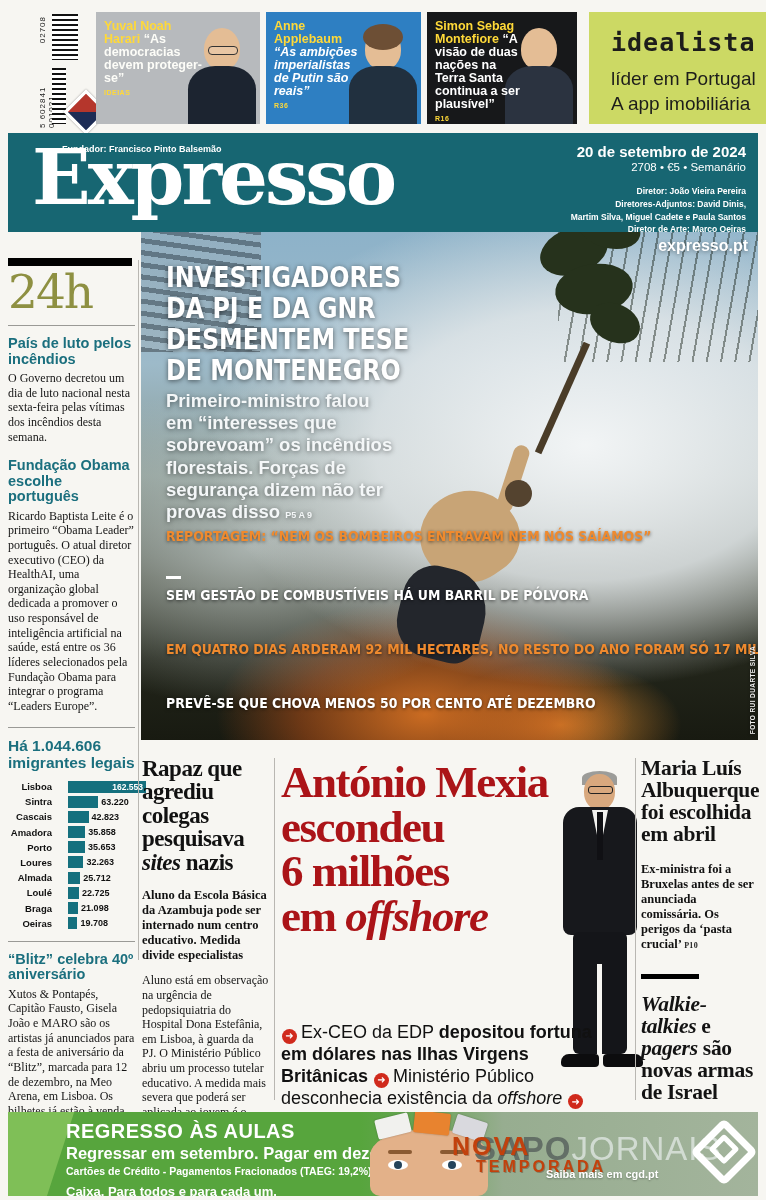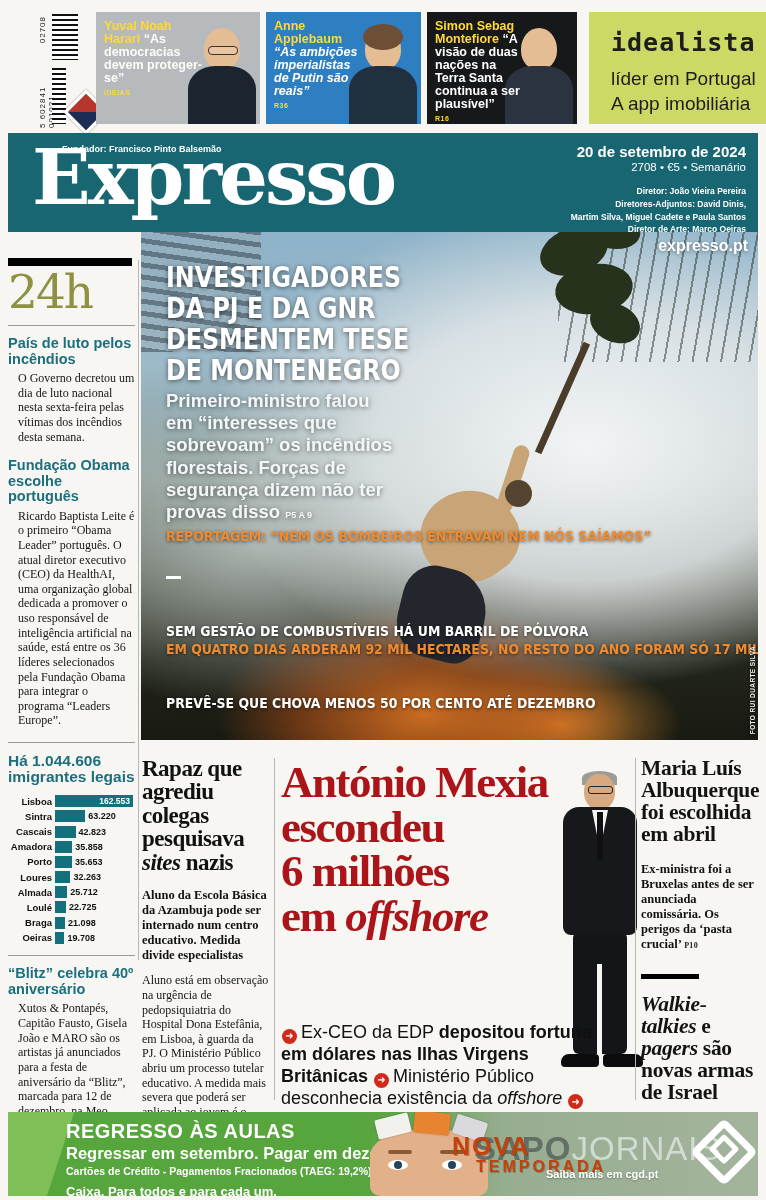--- a/index.html
+++ b/index.html
@@ -33,25 +33,25 @@
   .mh-date{font-size:15px;font-weight:bold;}
   .mh-ed{font-size:11.5px;margin-top:1px;}
   .mh-dir{font-size:8.5px;font-weight:bold;margin-top:12px;line-height:1.5;}
 
   
   .leftcol{position:absolute;left:8px;top:258px;width:127px;}
   .blackbar{width:124px;height:8px;background:#000;}
   .s24{font-family:"DejaVu Serif",serif;color:#8e9042;font-size:47px;line-height:1;margin:2px 0 6px 0;letter-spacing:-2px;}
   .hr{border:none;border-top:1px solid #9a9a96;margin:10px 0;}
   .lc-h{color:#1b6f7e;font-weight:bold;font-size:14.5px;line-height:1.07;margin:2px 0 4px 0;}
-  .lc-b{font-family:"Liberation Serif",serif;font-size:12px;line-height:1.22;color:#141414;margin:0 0 14px 10px;}
+  .lc-b{font-family:"Liberation Serif",serif;font-size:12px;line-height:1.22;color:#141414;margin:0 0 14px 0;}
   .ref{font-size:8px;font-weight:bold;color:#222;letter-spacing:.3px;}
   .chart-title{color:#1b6f7e;font-weight:bold;font-size:15.5px;line-height:1.05;margin:2px 0 8px 0;}
   .crow{display:flex;align-items:center;height:15.2px;}
-  .clabel{width:44px;text-align:right;font-size:9.5px;font-weight:bold;color:#111;padding-right:3px;flex:none;}
+  .clabel{width:44px;text-align:right;font-size:9.5px;font-weight:bold;color:#111;padding-right:16px;flex:none;}
   .cbar{height:12px;background:#15707e;flex:none;position:relative;}
   .cval-in{position:absolute;right:3px;top:1px;color:#fff;font-size:8.5px;font-weight:bold;}
   .cval-out{font-size:9px;font-weight:bold;margin-left:3px;color:#111;}
   .vrule{position:absolute;width:1px;background:#b9b7b2;}
 
   
   .hero{position:absolute;left:141px;top:232px;width:617px;height:508px;overflow:hidden;
     background:
       radial-gradient(90% 70% at 72% 42%, rgba(245,247,248,.97) 0%, rgba(226,231,233,.85) 38%, rgba(210,218,220,0) 68%),
       radial-gradient(60% 45% at 18% 62%, rgba(197,206,205,.75) 0%, rgba(197,206,205,0) 70%),
@@ -290,21 +290,21 @@
     <div class="site">expresso.pt</div>
     <div class="hl">
       <div class="hl-line"><span class="cond">INVESTIGADORES</span></div>
       <div class="hl-line"><span class="cond">DA PJ E DA GNR</span></div>
       <div class="hl-line"><span class="cond">DESMENTEM TESE</span></div>
       <div class="hl-line"><span class="cond">DE MONTENEGRO</span></div>
     </div>
     <div class="deck"><span>Primeiro-ministro falou em “interesses que sobrevoam” os incêndios florestais. Forças de segurança dizem não ter provas disso</span> <span class="pref">P5 A 9</span></div>
     <div class="plabel" style="top:295px;"><span class="cond lab-o">REPORTAGEM: “NEM OS BOMBEIROS ENTRAVAM NEM NÓS SAÍAMOS”</span></div>
     <div class="wdash" style="top:344px;"></div>
-    <div class="plabel" style="top:354px;margin-top:36px;"><span class="cond lab-w">SEM GESTÃO DE COMBUSTÍVEIS HÁ UM BARRIL DE PÓLVORA</span></div>
+    <div class="plabel" style="top:354px;"><span class="cond lab-w">SEM GESTÃO DE COMBUSTÍVEIS HÁ UM BARRIL DE PÓLVORA</span></div>
     <div class="plabel" style="top:408px;"><span class="cond lab-o">EM QUATRO DIAS ARDERAM 92 MIL HECTARES, NO RESTO DO ANO FORAM SÓ 17 MIL</span></div>
     <div class="plabel" style="top:462px;"><span class="cond lab-w">PREVÊ-SE QUE CHOVA MENOS 50 POR CENTO ATÉ DEZEMBRO</span></div>
     <div class="credit">FOTO RUI DUARTE SILVA</div>
   </section>
 
   <article class="story-rapaz">
     <h2 class="sr-h" style="margin:0;"><span>Rapaz que agrediu colegas pesquisava </span><span style="font-style: italic;">sites</span><span> nazis</span></h2>
     <div class="deckb">Aluno da Escola Básica da Azambuja pode ser internado num centro educativo. Medida divide especialistas</div>
     <p class="bodyt"><span>Aluno está em observação na urgência de pedopsiquiatria do Hospital Dona Estefânia, em Lisboa, à guarda da PJ. O Ministério Público abriu um processo tutelar educativo. A medida mais severa que poderá ser aplicada ao jovem é o internamento num centro educativo em regime fechado por um período até três anos.</span> <span class="ref">P16</span></p>
   </article>

